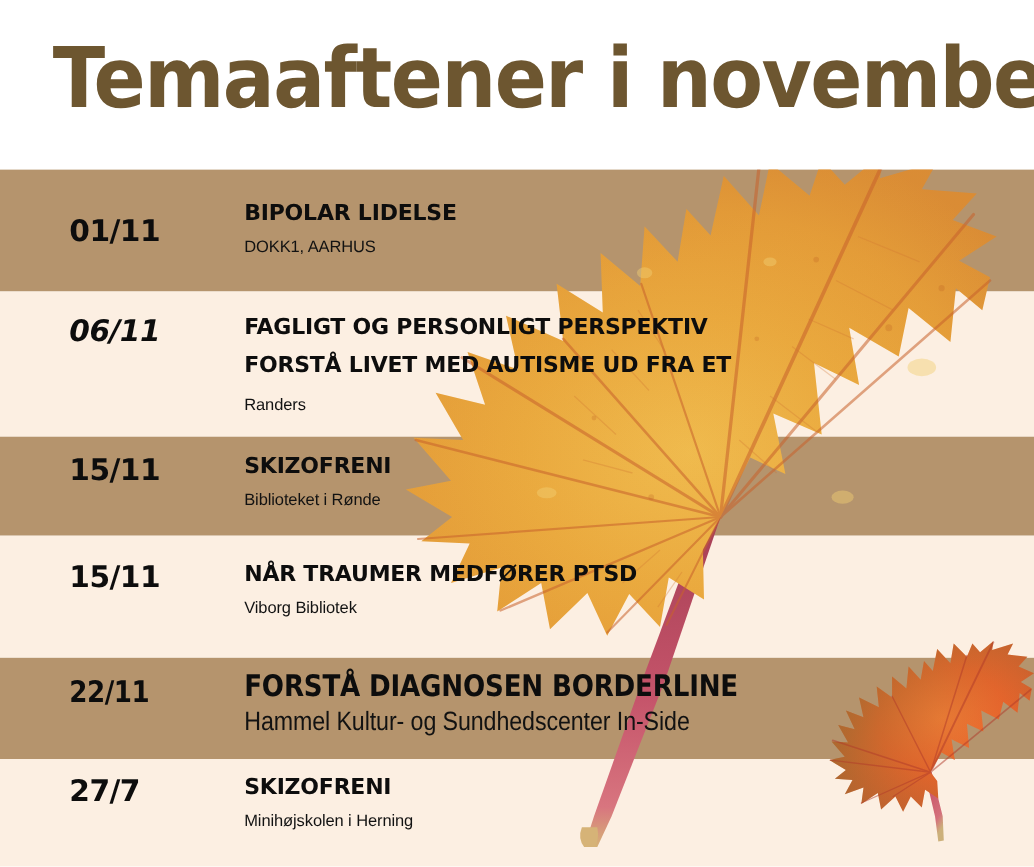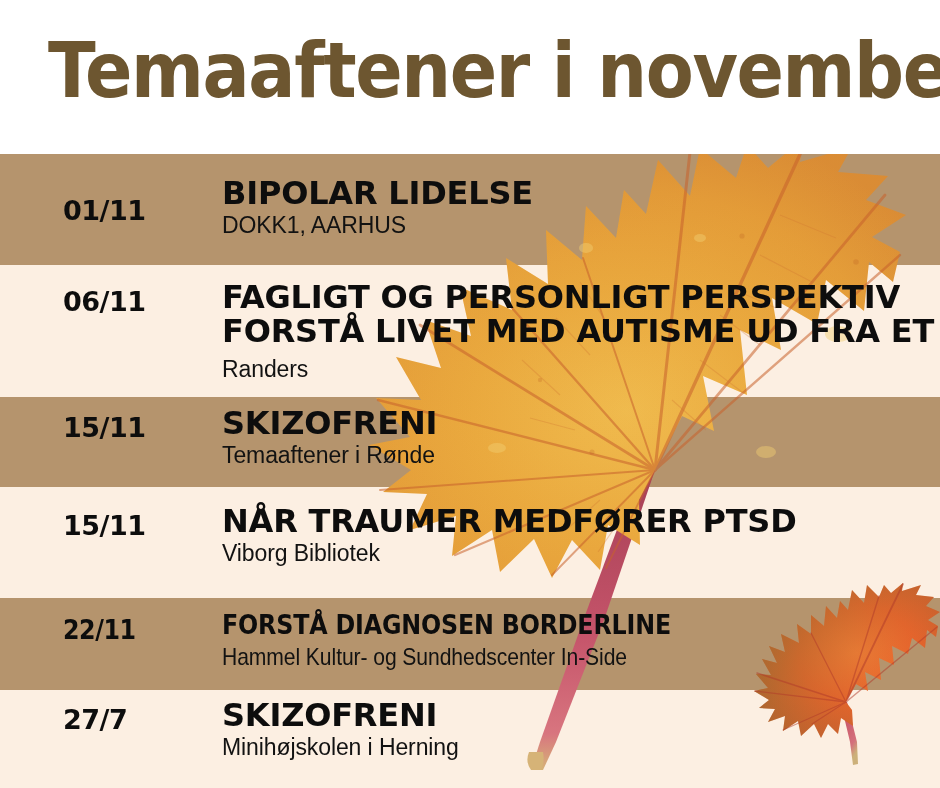--- a/index.html
+++ b/index.html
@@ -77,31 +77,31 @@
     white-space: nowrap;
   }
   .row .texts {
     position: absolute;
     left: 222px;
     right: 0;
   }
   .row .title {
     font-family: "DejaVu Sans", sans-serif;
     font-weight: bold;
-    font-size: 32px;
+    font-size: 20px;
     line-height: 34px;
     letter-spacing: -0.2px;
     color: #0d0d0d;
     white-space: nowrap;
   }
   .row .title .ln { display: block; }
   .row .venue {
     font-family: "Liberation Sans", sans-serif;
     font-weight: normal;
-    font-size: 23px;
+    font-size: 15px;
     line-height: 30px;
     letter-spacing: -0.1px;
     color: #121212;
     white-space: nowrap;
   }
 
   
   .row.condensed .date,
   .row.condensed .title,
   .row.condensed .venue {
@@ -285,37 +285,37 @@
     <div class="date" style="top:20px;">01/11</div>
     <div class="texts">
       <div class="title">
         <span class="ln">BIPOLAR LIDELSE</span>
       </div>
       <div class="venue">DOKK1, AARHUS</div>
     </div>
   </div>
 
   <div class="row" style="top:280px;">
-    <div class="date" style="top:7px;">06/11</div>
+    <div class="date" style="top:7px;font-style:italic;">06/11</div>
     <div class="texts">
       <div class="title">
         <span class="ln">FAGLIGT OG PERSONLIGT PERSPEKTIV</span>
         <span class="ln">FORSTÅ LIVET MED AUTISME UD FRA ET</span>
       </div>
       <div class="venue" style="margin-top:6px;">Randers</div>
     </div>
   </div>
 
   <div class="row" style="top:406px;">
     <div class="date" style="top:7px;">15/11</div>
     <div class="texts">
       <div class="title">
         <span class="ln">SKIZOFRENI</span>
       </div>
-      <div class="venue">Temaaftener i Rønde</div>
+      <div class="venue">Biblioteket i Rønde</div>
     </div>
   </div>
 
   <div class="row" style="top:504px;">
     <div class="date" style="top:7px;">15/11</div>
     <div class="texts">
       <div class="title">
         <span class="ln">NÅR TRAUMER MEDFØRER PTSD</span>
       </div>
       <div class="venue">Viborg Bibliotek</div>

